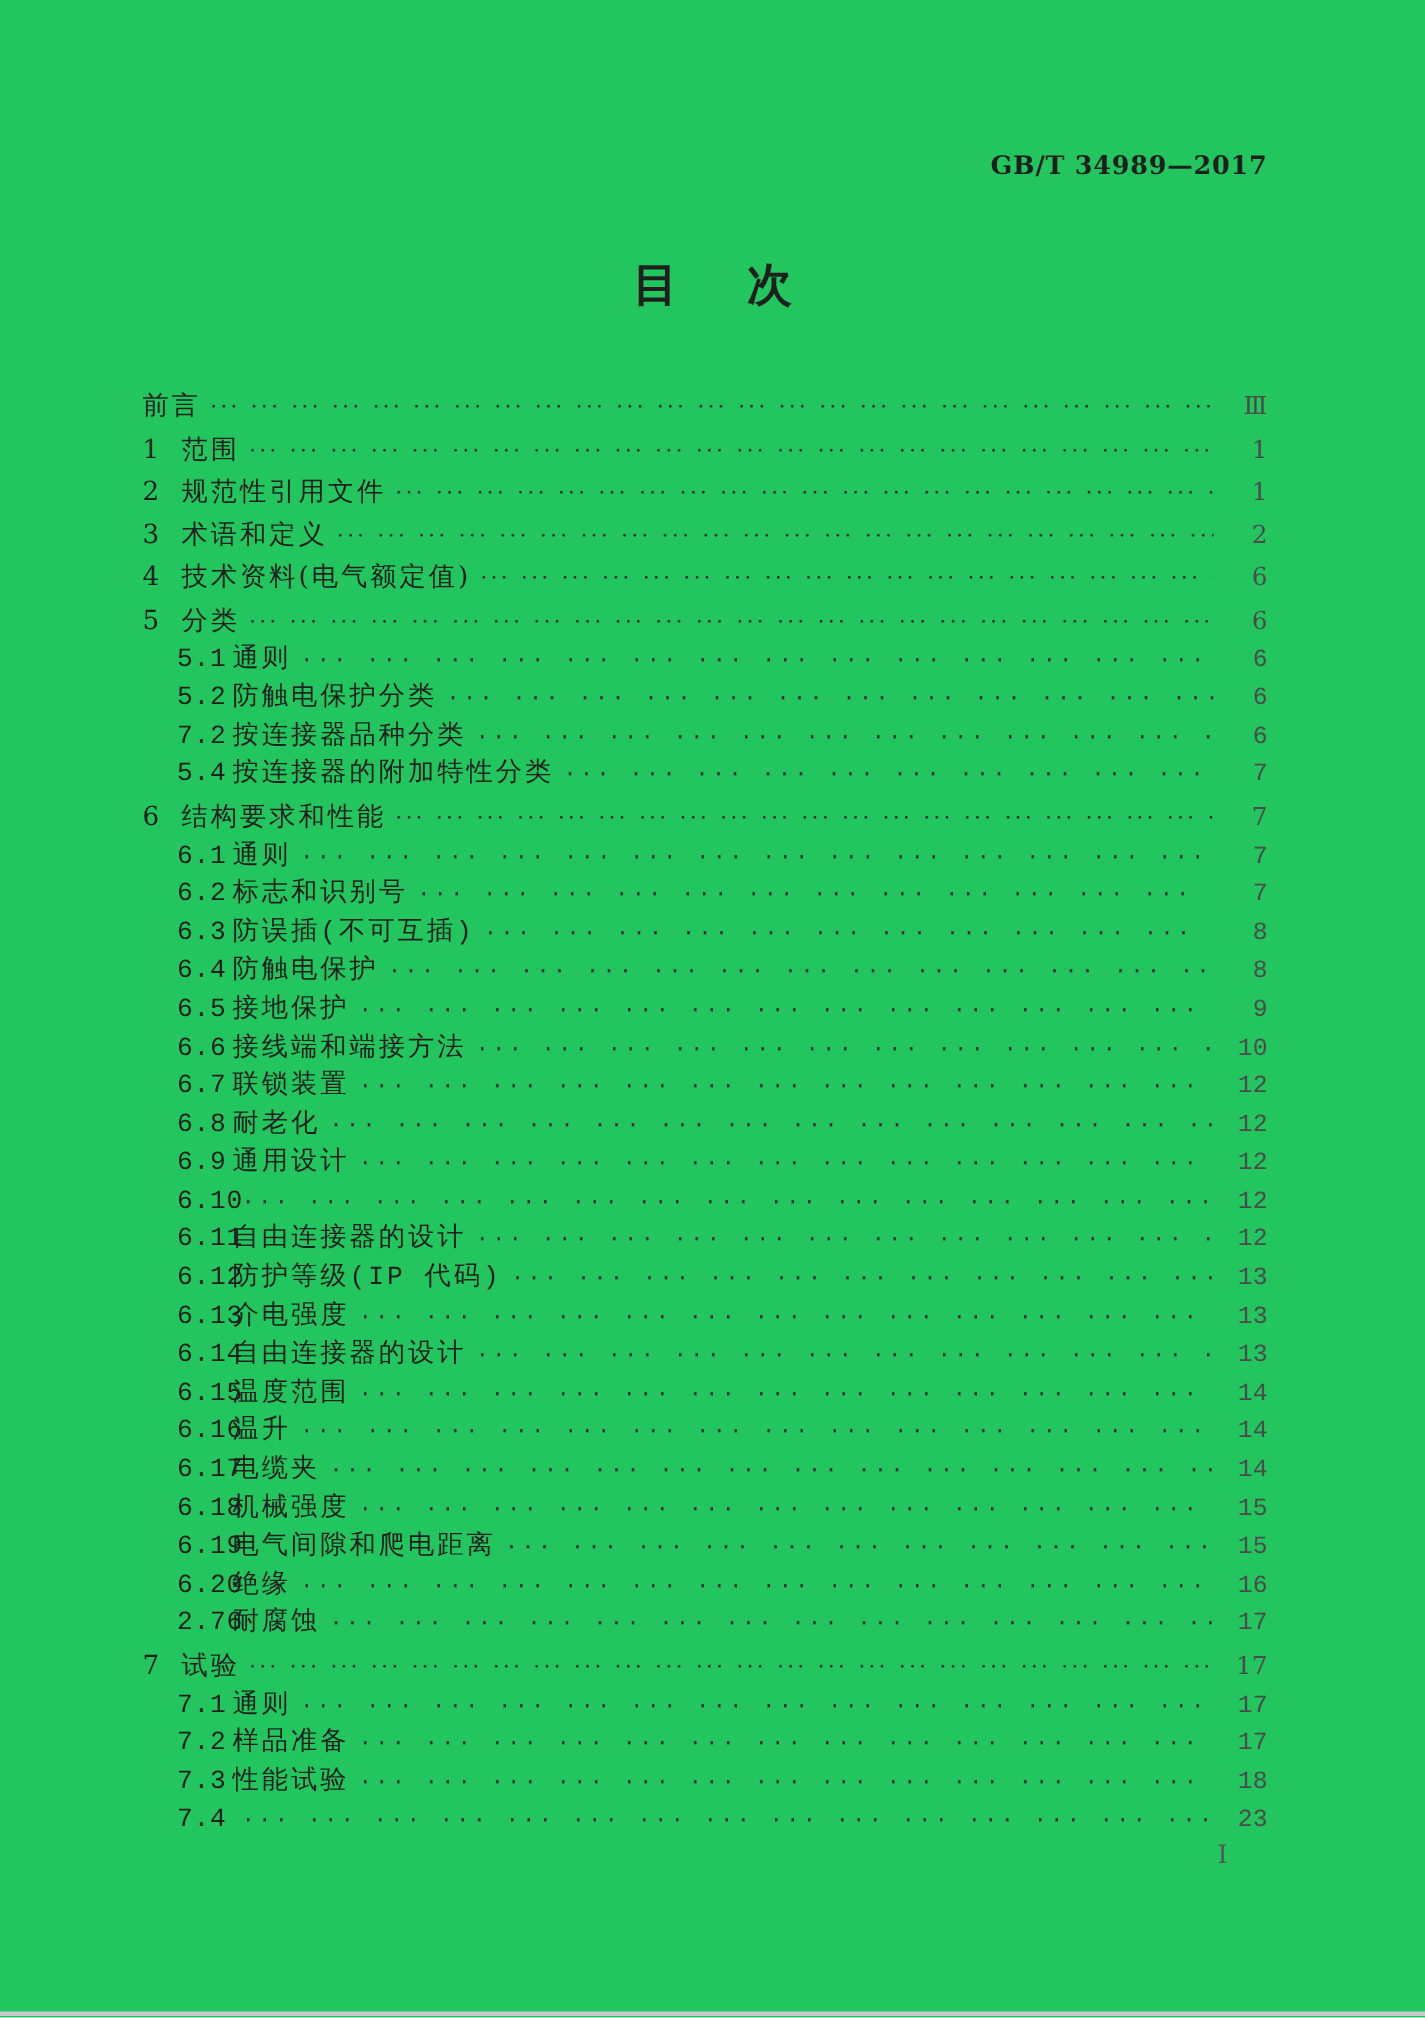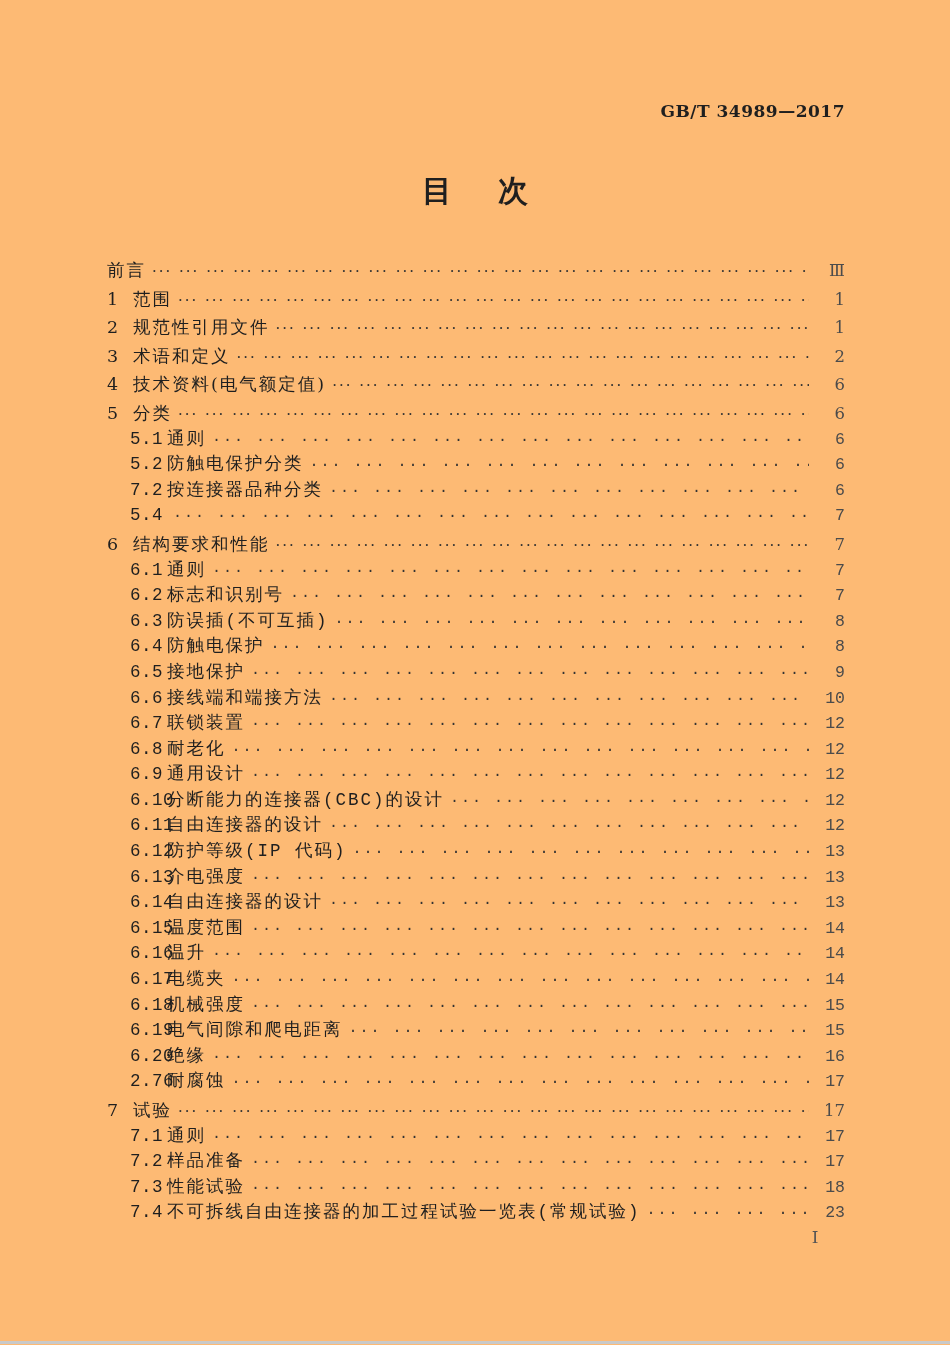--- a/index.html
+++ b/index.html
@@ -4,21 +4,21 @@
 <style>
   html, body {
     margin: 0;
     padding: 0;
     background: #ffffff;
   }
   .page {
     position: relative;
     width: 950px;
     height: 1345px;
-    background: #fdba74;
+    background: #22c55e;
     font-family: "DejaVu Serif", "Liberation Serif", serif;
     color: #1f1f1f;
     overflow: hidden;
     box-sizing: border-box;
   }
   .scan-edge {
     position: absolute;
     left: 0;
     right: 0;
     bottom: 1px;
@@ -43,21 +43,21 @@
     justify-content: center;
     gap: 46px;
     font-size: 30px;
     font-weight: bold;
     line-height: 1;
     margin: 0;
   }
   .toc {
     position: absolute;
     top: 258px;
-    left: 107px;
+    left: 95px;
     right: 105px;
   }
   .toc-row {
     display: flex;
     align-items: baseline;
     height: 25.6px;
     font-size: 17.5px;
     line-height: 25.6px;
     white-space: nowrap;
   }
@@ -161,20 +161,21 @@
     <span class="toc-page">6</span>
   </div>
       <div class="toc-row l2">
     <span class="toc-num">7.2</span>
     <span class="toc-label">按连接器品种分类</span>
     <span class="toc-dots">··· ··· ··· ··· ··· ··· ··· ··· ··· ··· ··· ··· ··· ··· ··· ··· ··· ··· ··· ··· ··· ··· ··· ··· ··· ··· ··· ··· ··· ··· ··· ··· ··· ··· ··· ··· ··· ··· ··· ··· ··· ··· ··· ··· ··· ··· ··· ··· ··· ··· ··· ··· ··· ··· ··· ··· ··· ··· ··· ··· </span>
     <span class="toc-page">6</span>
   </div>
       <div class="toc-row l2">
     <span class="toc-num">5.4</span>
+    <span class="toc-label">按连接器的附加特性分类</span>
     <span class="toc-dots">··· ··· ··· ··· ··· ··· ··· ··· ··· ··· ··· ··· ··· ··· ··· ··· ··· ··· ··· ··· ··· ··· ··· ··· ··· ··· ··· ··· ··· ··· ··· ··· ··· ··· ··· ··· ··· ··· ··· ··· ··· ··· ··· ··· ··· ··· ··· ··· ··· ··· ··· ··· ··· ··· ··· ··· ··· ··· ··· ··· </span>
     <span class="toc-page">7</span>
   </div>
       <div class="toc-row l1">
     <span class="toc-num">6</span>
     <span class="toc-label">结构要求和性能</span>
     <span class="toc-dots">··· ··· ··· ··· ··· ··· ··· ··· ··· ··· ··· ··· ··· ··· ··· ··· ··· ··· ··· ··· ··· ··· ··· ··· ··· ··· ··· ··· ··· ··· ··· ··· ··· ··· ··· ··· ··· ··· ··· ··· ··· ··· ··· ··· ··· ··· ··· ··· ··· ··· ··· ··· ··· ··· ··· ··· ··· ··· ··· ··· </span>
     <span class="toc-page">7</span>
   </div>
       <div class="toc-row l2">
@@ -226,21 +227,20 @@
     <span class="toc-page">12</span>
   </div>
       <div class="toc-row l2">
     <span class="toc-num">6.9</span>
     <span class="toc-label">通用设计</span>
     <span class="toc-dots">··· ··· ··· ··· ··· ··· ··· ··· ··· ··· ··· ··· ··· ··· ··· ··· ··· ··· ··· ··· ··· ··· ··· ··· ··· ··· ··· ··· ··· ··· ··· ··· ··· ··· ··· ··· ··· ··· ··· ··· ··· ··· ··· ··· ··· ··· ··· ··· ··· ··· ··· ··· ··· ··· ··· ··· ··· ··· ··· ··· </span>
     <span class="toc-page">12</span>
   </div>
       <div class="toc-row l2">
     <span class="toc-num">6.10</span>
-    <span class="toc-label">分断能力的连接器(CBC)的设计</span>
     <span class="toc-dots">··· ··· ··· ··· ··· ··· ··· ··· ··· ··· ··· ··· ··· ··· ··· ··· ··· ··· ··· ··· ··· ··· ··· ··· ··· ··· ··· ··· ··· ··· ··· ··· ··· ··· ··· ··· ··· ··· ··· ··· ··· ··· ··· ··· ··· ··· ··· ··· ··· ··· ··· ··· ··· ··· ··· ··· ··· ··· ··· ··· </span>
     <span class="toc-page">12</span>
   </div>
       <div class="toc-row l2">
     <span class="toc-num">6.11</span>
     <span class="toc-label">自由连接器的设计</span>
     <span class="toc-dots">··· ··· ··· ··· ··· ··· ··· ··· ··· ··· ··· ··· ··· ··· ··· ··· ··· ··· ··· ··· ··· ··· ··· ··· ··· ··· ··· ··· ··· ··· ··· ··· ··· ··· ··· ··· ··· ··· ··· ··· ··· ··· ··· ··· ··· ··· ··· ··· ··· ··· ··· ··· ··· ··· ··· ··· ··· ··· ··· ··· </span>
     <span class="toc-page">12</span>
   </div>
       <div class="toc-row l2">
@@ -322,21 +322,20 @@
     <span class="toc-page">17</span>
   </div>
       <div class="toc-row l2">
     <span class="toc-num">7.3</span>
     <span class="toc-label">性能试验</span>
     <span class="toc-dots">··· ··· ··· ··· ··· ··· ··· ··· ··· ··· ··· ··· ··· ··· ··· ··· ··· ··· ··· ··· ··· ··· ··· ··· ··· ··· ··· ··· ··· ··· ··· ··· ··· ··· ··· ··· ··· ··· ··· ··· ··· ··· ··· ··· ··· ··· ··· ··· ··· ··· ··· ··· ··· ··· ··· ··· ··· ··· ··· ··· </span>
     <span class="toc-page">18</span>
   </div>
       <div class="toc-row l2">
     <span class="toc-num">7.4</span>
-    <span class="toc-label">不可拆线自由连接器的加工过程试验一览表(常规试验)</span>
     <span class="toc-dots">··· ··· ··· ··· ··· ··· ··· ··· ··· ··· ··· ··· ··· ··· ··· ··· ··· ··· ··· ··· ··· ··· ··· ··· ··· ··· ··· ··· ··· ··· ··· ··· ··· ··· ··· ··· ··· ··· ··· ··· ··· ··· ··· ··· ··· ··· ··· ··· ··· ··· ··· ··· ··· ··· ··· ··· ··· ··· ··· ··· </span>
     <span class="toc-page">23</span>
   </div>
     </div>
 
   <div class="footer-page">Ⅰ</div>
 
   <div class="scan-edge"></div>
 </div>
 

